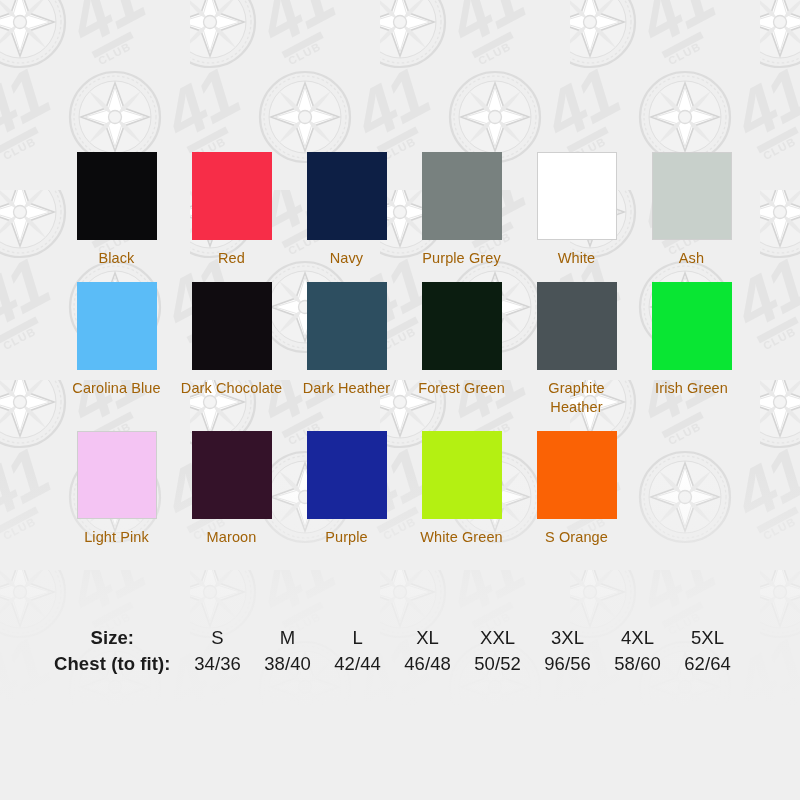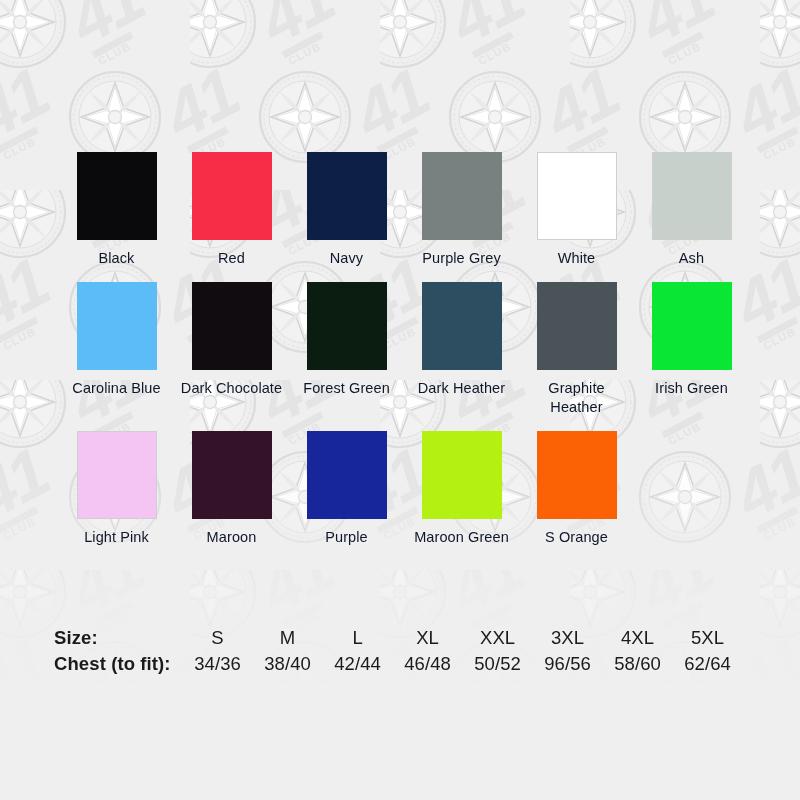--- a/index.html
+++ b/index.html
@@ -70,21 +70,21 @@
     box-sizing: border-box;
     display: block;
   }
   .swatch-chip.bordered {
     border: 1px solid #cfcfcf;
   }
   .swatch-label {
     margin-top: 9px;
     font-size: 14.5px;
     line-height: 19px;
-    color: #0f172a;
+    color: #a16207;
     text-align: center;
     max-width: 104px;
     letter-spacing: 0.1px;
   }
 
   
   .size-table {
     position: absolute;
     left: 54px;
     top: 625px;
@@ -94,21 +94,21 @@
     letter-spacing: 0.1px;
   }
   .size-table td {
     padding: 0 0 0 0;
     line-height: 26px;
     white-space: nowrap;
   }
   .size-table td.rowhead {
     font-weight: bold;
     padding-right: 12px;
-    text-align: left;
+    text-align: center;
   }
   .size-table td.val {
     text-align: center;
     min-width: 66px;
     padding: 0 2px;
   }
 </style>
 </head>
 <body>
 
@@ -186,28 +186,28 @@
       </div>
       <div class="swatch-cell">
         <div class="swatch-chip" style="background: rgb(91, 188, 247);"></div>
         <div class="swatch-label">Carolina Blue</div>
       </div>
       <div class="swatch-cell">
         <div class="swatch-chip" style="background: rgb(16, 12, 16);"></div>
         <div class="swatch-label">Dark Chocolate</div>
       </div>
       <div class="swatch-cell">
+        <div class="swatch-chip" style="background: rgb(45, 78, 96);"></div>
+        <div class="swatch-label">Dark Heather</div>
+      </div>
+      <div class="swatch-cell">
         <div class="swatch-chip" style="background: rgb(11, 29, 16);"></div>
         <div class="swatch-label">Forest Green</div>
       </div>
       <div class="swatch-cell">
-        <div class="swatch-chip" style="background: rgb(45, 78, 96);"></div>
-        <div class="swatch-label">Dark Heather</div>
-      </div>
-      <div class="swatch-cell">
         <div class="swatch-chip" style="background: rgb(74, 83, 87);"></div>
         <div class="swatch-label">Graphite Heather</div>
       </div>
       <div class="swatch-cell">
         <div class="swatch-chip" style="background: rgb(9, 230, 51);"></div>
         <div class="swatch-label">Irish Green</div>
       </div>
       <div class="swatch-cell">
         <div class="swatch-chip bordered" style="background: rgb(244, 196, 243);"></div>
         <div class="swatch-label">Light Pink</div>
@@ -215,21 +215,21 @@
       <div class="swatch-cell">
         <div class="swatch-chip" style="background: rgb(52, 18, 41);"></div>
         <div class="swatch-label">Maroon</div>
       </div>
       <div class="swatch-cell">
         <div class="swatch-chip" style="background: rgb(24, 38, 155);"></div>
         <div class="swatch-label">Purple</div>
       </div>
       <div class="swatch-cell">
         <div class="swatch-chip" style="background: rgb(180, 240, 18);"></div>
-        <div class="swatch-label">Maroon Green</div>
+        <div class="swatch-label">White Green</div>
       </div>
       <div class="swatch-cell">
         <div class="swatch-chip" style="background: rgb(250, 98, 5);"></div>
         <div class="swatch-label">S Orange</div>
       </div>
     </div>
 
   <table class="size-table">
     <tbody>
       <tr>

